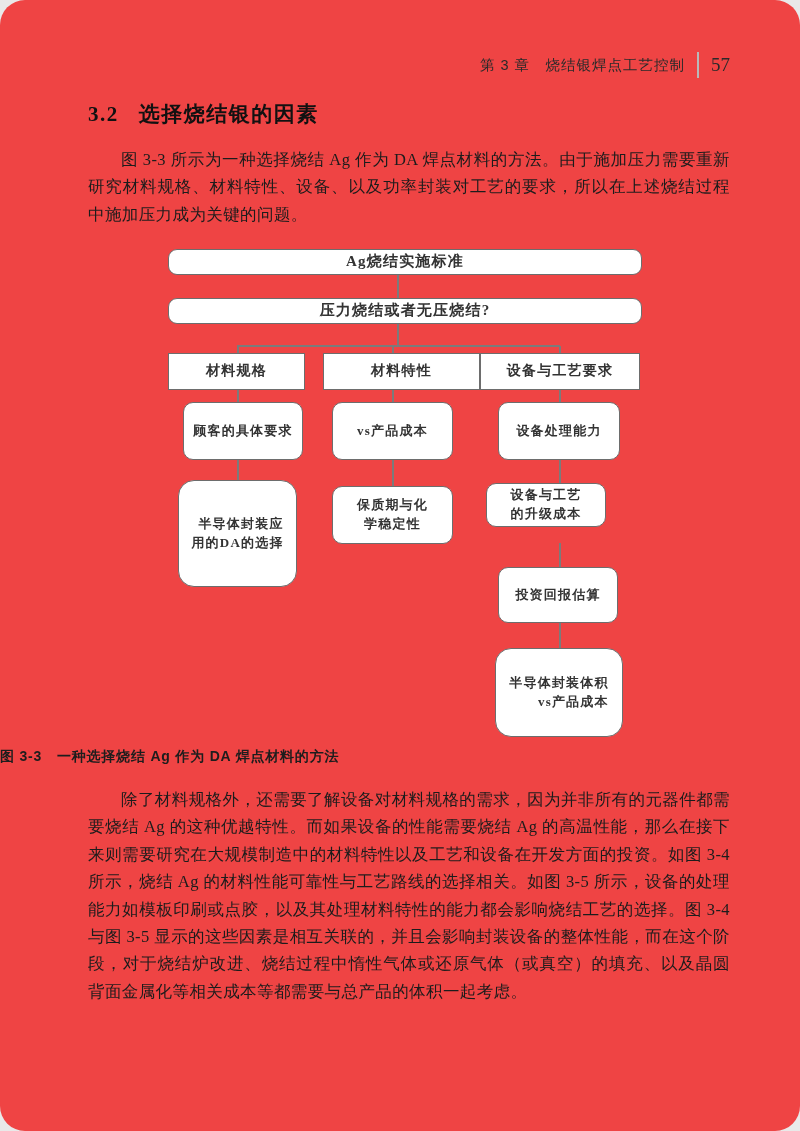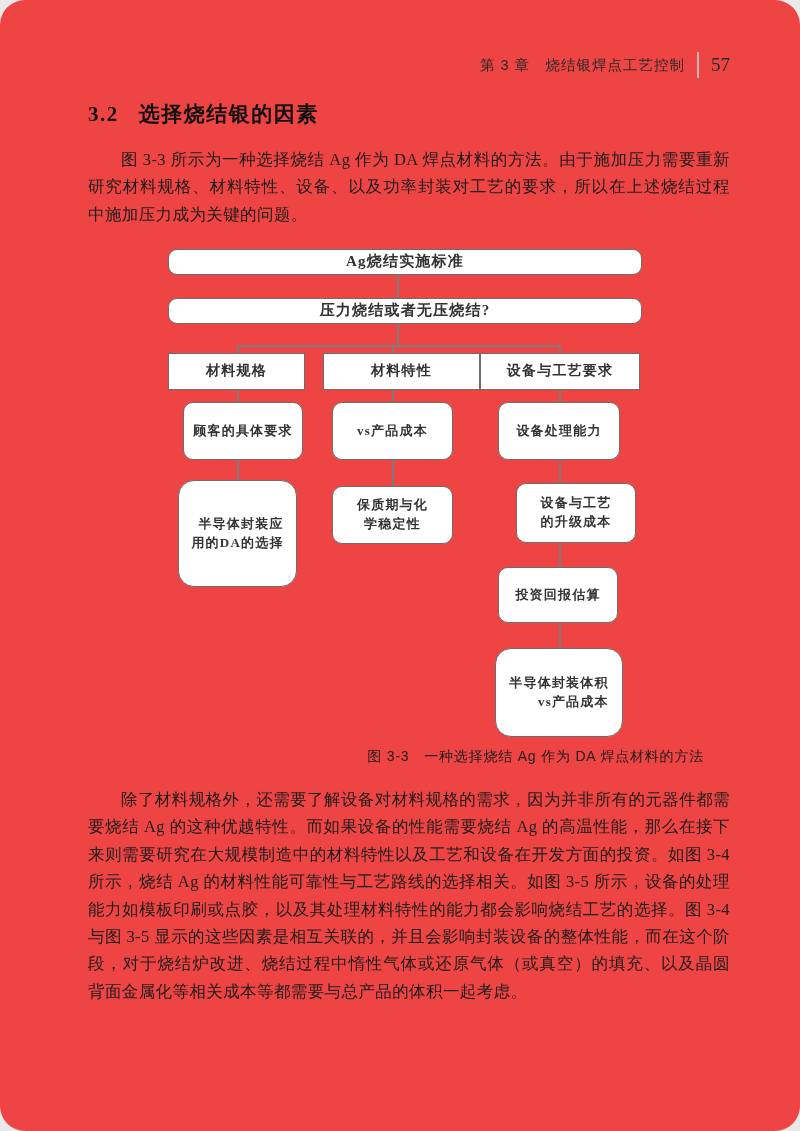--- a/index.html
+++ b/index.html
@@ -45,23 +45,23 @@
   }
   .r9  { border-radius:9px; }
   .r10 { border-radius:10px; }
   .r16 { border-radius:16px;text-align:right; }
   .fs15 { font-size:15px; }
   .fs14 { font-size:14px;text-align:right; }
   .fs13 { font-size:13px; }
   .fc-line { position:absolute; background:#7b7b7b; }
   .fig-caption {
     position:absolute; left:0; top:748px; width:704px;
-    text-align:right;
+    text-align:left;
     font-family:"Liberation Sans","DejaVu Sans",sans-serif;
-    font-weight:normal; font-size:14px; color:#1d1d1d; letter-spacing:0.8px;
+    font-weight:bold; font-size:14px; color:#1d1d1d; letter-spacing:0.8px;
   }
 </style>
 </head>
 <body>
 
 <div class="page">
 
   <div class="running-head">
     <span>第 3 章　烧结银焊点工艺控制</span>
     <span class="head-divider"></span>
@@ -100,21 +100,21 @@
     <div class="fc-box fs14" style="left:480px;top:353px;width:160px;height:37px">设备与工艺要求</div>
 
     <div class="fc-box r10 fs13" style="left:183px;top:402px;width:120px;height:58px">顾客的具体要求</div>
     <div class="fc-box r10 fs13" style="left:332px;top:402px;width:121px;height:58px">vs产品成本</div>
     <div class="fc-box r10 fs13" style="left:498px;top:402px;width:122px;height:58px">设备处理能力</div>
 
     <div class="fc-box r16 fs13" style="left:178px;top:480px;width:119px;height:107px">半导体封装应
 用的DA的选择</div>
     <div class="fc-box r10 fs13" style="left:332px;top:486px;width:121px;height:58px">保质期与化
 学稳定性</div>
-    <div class="fc-box r10 fs13" style="left:516px;top:483px;width:120px;height:60px">设备与工艺
+    <div class="fc-box r10 fs13" style="left:486px;top:483px;width:120px;height:44px">设备与工艺
 的升级成本</div>
 
     <div class="fc-box r10 fs13" style="left:498px;top:567px;width:120px;height:56px">投资回报估算</div>
 
     <div class="fc-box r16 fs13" style="left:495px;top:648px;width:128px;height:89px">半导体封装体积
 vs产品成本</div>
   </div>
 
   <div class="fig-caption">图 3-3　一种选择烧结 Ag 作为 DA 焊点材料的方法</div>
 

